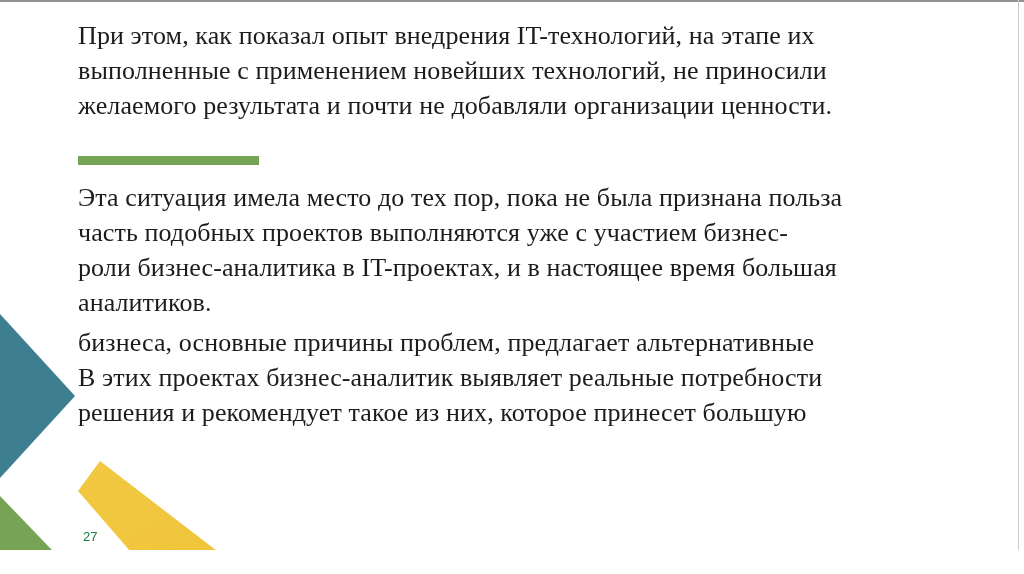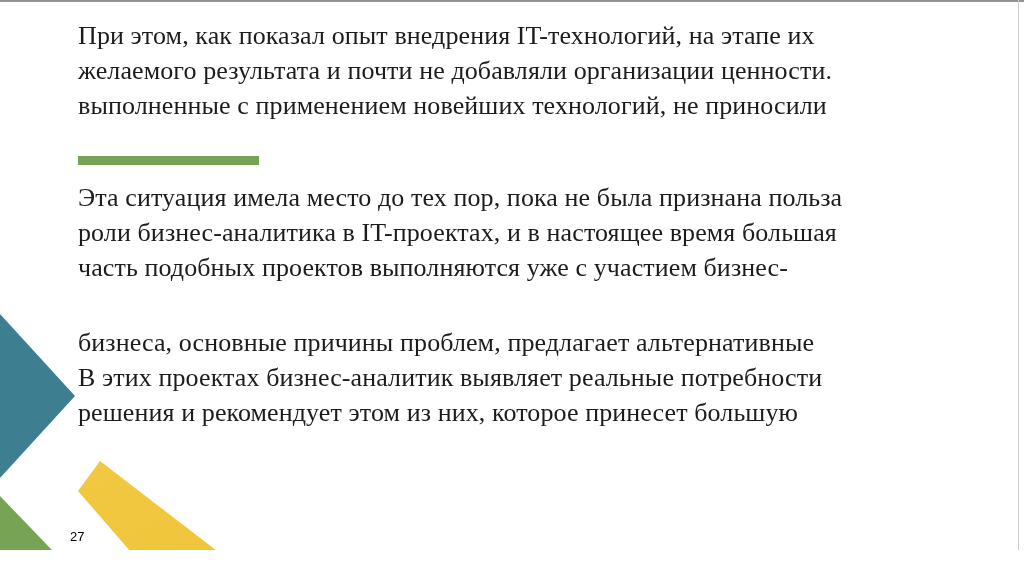--- a/index.html
+++ b/index.html
@@ -45,54 +45,55 @@
     height: 35px;
     white-space: nowrap;
     color: #1c1c1c;
     letter-spacing: 0.1px;
   }
   .para1 { top: 18px; }
   .para2 { top: 180px; }
   .para3 { top: 325px; }
 
   .page-number {
-    position: absolute; left: 70px; top: 529px; z-index: 3;
+    position: absolute; left: 83px; top: 529px; z-index: 3;
     font-family: "Liberation Sans", "DejaVu Sans", sans-serif;
     font-size: 13px;
-    color: #000000;
+    color: #15803d;
   }
 </style>
 </head>
 <body>
 
 <div class="slide">
 
   <div class="edge-top"></div>
   <div class="edge-right"></div>
   <div class="edge-bottom"></div>
 
   <div class="shape teal-triangle"></div>
   <div class="shape green-triangle"></div>
   <div class="shape yellow-ribbon"></div>
 
   <div class="underline-bar"></div>
 
   <div class="para para1">
     <div class="line">При этом, как показал опыт внедрения IT-технологий, на этапе их</div>
+    <div class="line">выполненные с применением новейших технологий, не приносили</div>
     <div class="line">желаемого результата и почти не добавляли организации ценности.</div>
-    <div class="line">выполненные с применением новейших технологий, не приносили</div>
   </div>
 
   <div class="para para2">
     <div class="line">Эта ситуация имела место до тех пор, пока не была признана польза</div>
+    <div class="line">часть подобных проектов выполняются уже с участием бизнес-</div>
     <div class="line">роли бизнес-аналитика в IT-проектах, и в настоящее время большая</div>
-    <div class="line">часть подобных проектов выполняются уже с участием бизнес-</div>
+    <div class="line">аналитиков.</div>
   </div>
 
   <div class="para para3">
     <div class="line">бизнеса, основные причины проблем, предлагает альтернативные</div>
     <div class="line">В этих проектах бизнес-аналитик выявляет реальные потребности</div>
-    <div class="line">решения и рекомендует этом из них, которое принесет большую</div>
+    <div class="line">решения и рекомендует такое из них, которое принесет большую</div>
   </div>
 
   <div class="page-number">27</div>
 
 </div>
 
 </body></html>

